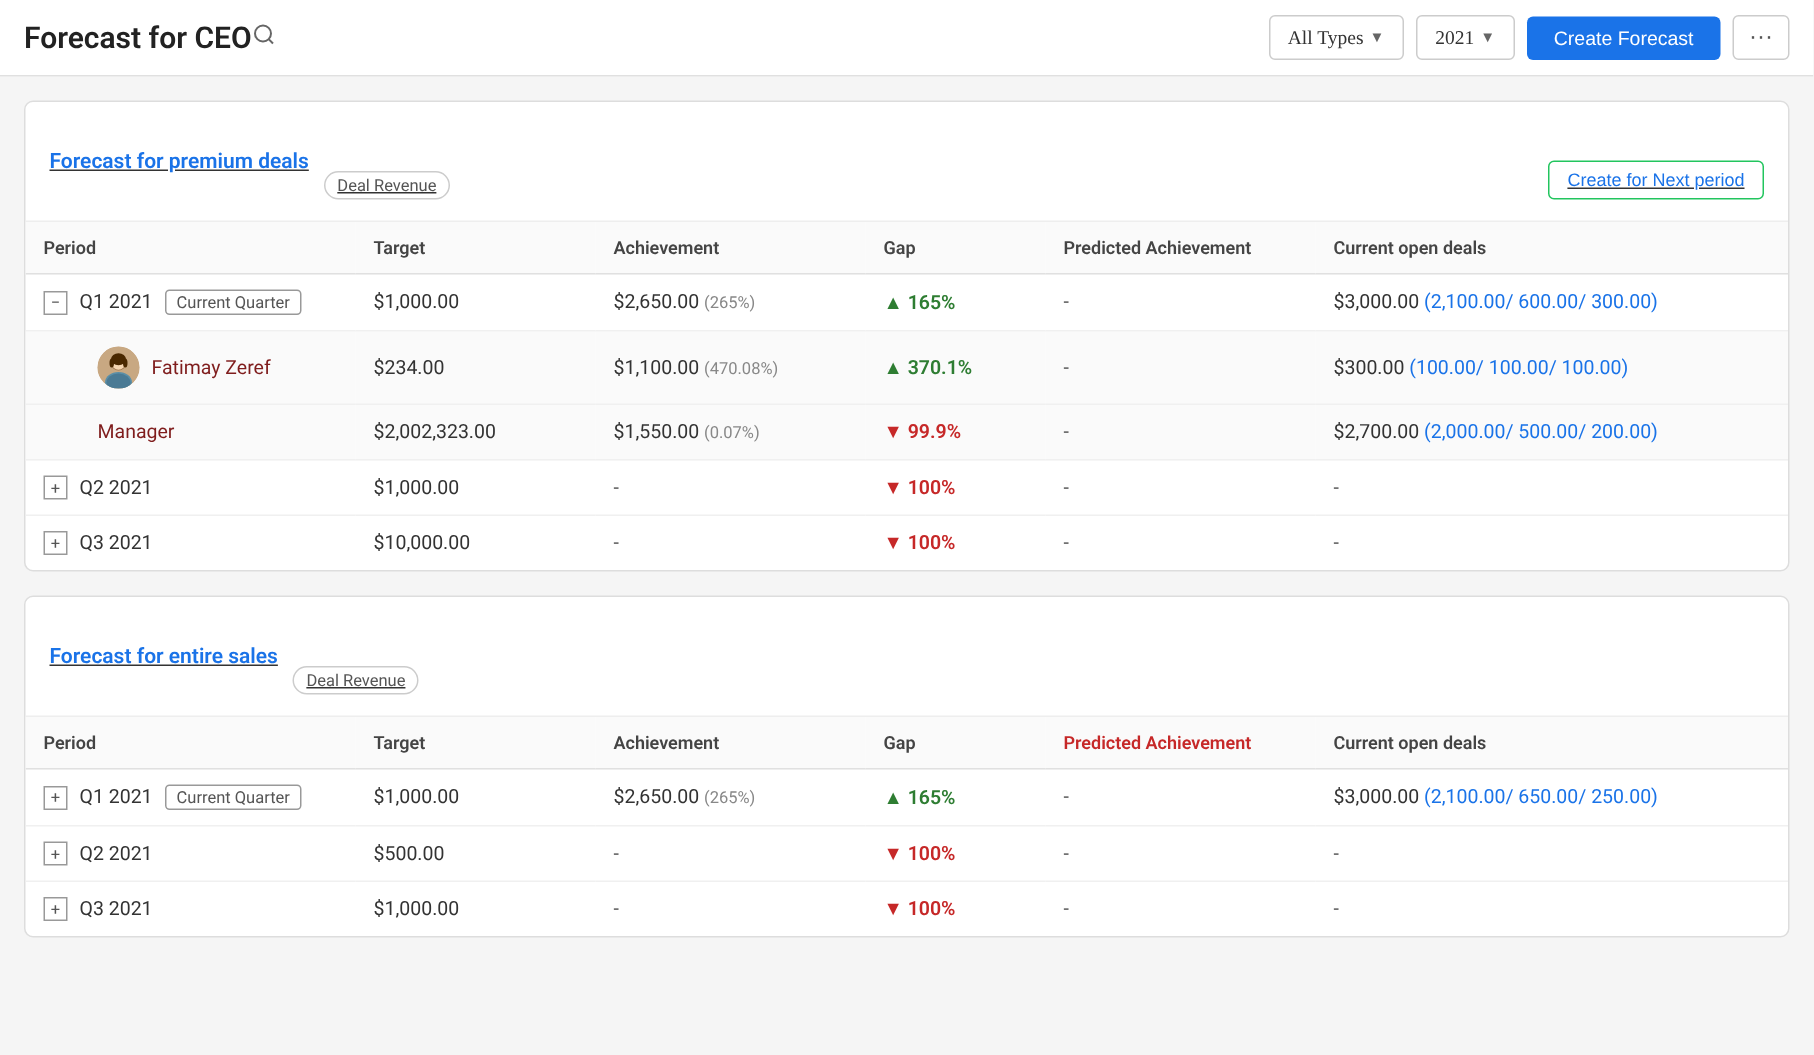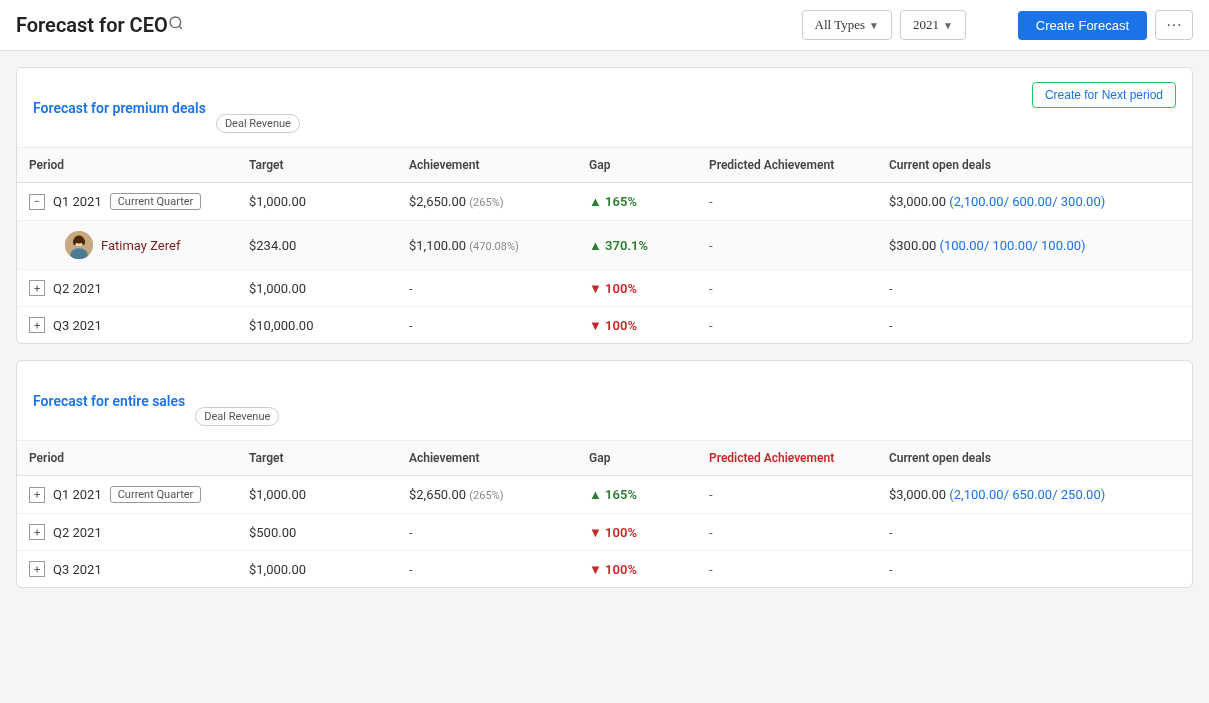--- a/index.html
+++ b/index.html
@@ -57,21 +57,20 @@
     .dropdown-btn .chevron { font-size: 10px; color: #666; }
     .create-btn {
       padding: 7px 18px;
       background: #1a73e8;
       color: #fff;
       border: none;
       border-radius: 4px;
       cursor: pointer;
       font-size: 13px;
       font-weight: 500;
-      margin-left: 44px;
     }
     .more-btn {
       padding: 6px 10px;
       border: 1px solid #ccc;
       border-radius: 4px;
       background: #fff;
       cursor: pointer;
       font-size: 16px;
       color: #555;
       line-height: 1;
@@ -87,24 +86,25 @@
 
     
     .section-card {
       background: #fff;
       border: 1px solid #ddd;
       border-radius: 6px;
       overflow: hidden;
     }
     .section-header {
       display: flex;
-      align-items: flex-start;
+      align-items: flex-end;
       justify-content: space-between;
       padding: 14px 16px;
       border-bottom: 1px solid #eee;
+      text-decoration: underline;
     }
     .section-header-left {
       display: flex;
       align-items: center;
       gap: 10px;
     }
     .section-title {
       font-size: 14px;
       font-weight: 600;
       color: #1a73e8;
@@ -317,20 +317,32 @@
               <span class="link-text">Fatimay Zeref</span>
             </div>
           </td>
           <td>$234.00</td>
           <td>$1,100.00 <span class="achievement-pct">(470.08%)</span></td>
           <td><span class="gap-up arrow-up">370.1%</span></td>
           <td><span class="dash">-</span></td>
           <td>$300.00 <span class="open-deals-blue">(100.00/ 100.00/ 100.00)</span></td>
         </tr>
 
+        <tr class="sub-row">
+          <td>
+            <div class="period-cell indent-cell">
+              <span class="link-text">Manager</span>
+            </div>
+          </td>
+          <td>$2,002,323.00</td>
+          <td>$1,550.00 <span class="achievement-pct">(0.07%)</span></td>
+          <td><span class="gap-down arrow-down">99.9%</span></td>
+          <td><span class="dash">-</span></td>
+          <td>$2,700.00 <span class="open-deals-blue">(2,000.00/ 500.00/ 200.00)</span></td>
+        </tr>
 
         <tr>
           <td>
             <div class="period-cell">
               <span class="expand-icon">+</span>
               <span>Q2 2021</span>
             </div>
           </td>
           <td>$1,000.00</td>
           <td><span class="dash">-</span></td>

